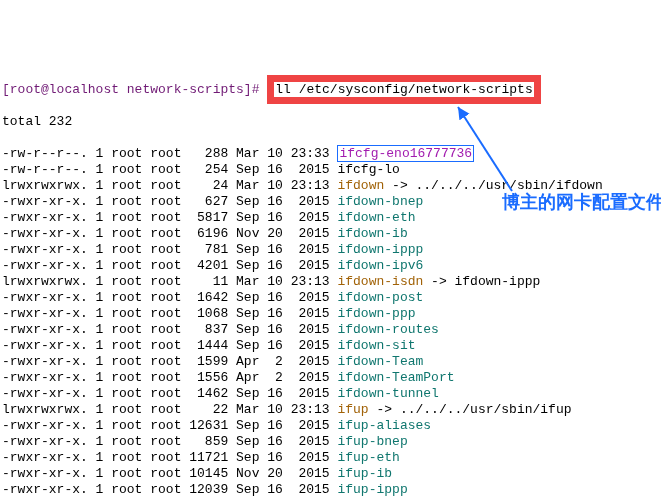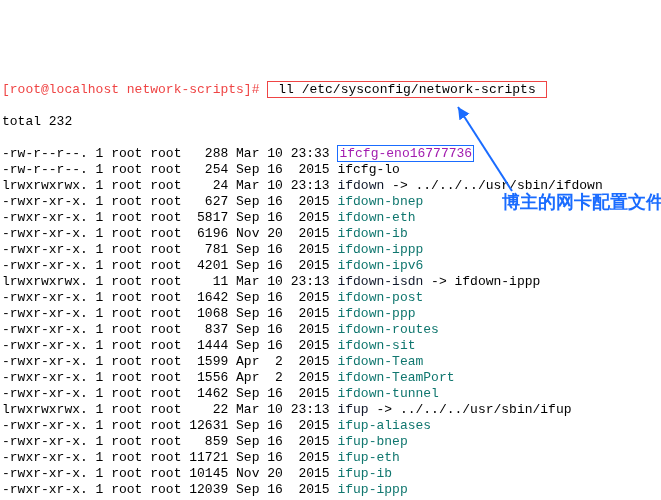--- a/index.html
+++ b/index.html
@@ -6,33 +6,33 @@
     margin: 0;
     padding: 2px;
     font-family: "Courier New", monospace;
     font-size: 13px;
     line-height: 16px;
     background: #fff;
     color: #000;
     white-space: pre;
     width: 661px;
   }
-  .prompt { color: #ef4444; margin-top: 36px; }
+  .prompt { color: #701a75; margin-top: 36px; }
   .cmd-box {
-    border: 1px solid #ef4444;
+    border: 7px solid #ef4444;
     color: #000;
-    padding: 0 10px;
+    padding: 0 1px;
   }
   .file-box {
     border: 1px solid #1a6cff;
     color: #a21caf;
     padding: 0 1px;
   }
   .green { color: #0f766e; }
-  .cyan  { color: #0f172a; }
+  .cyan  { color: #a16207; }
   .annotation {
     position: absolute;
     color: #1a6cff;
     font-family: "Microsoft YaHei", sans-serif;
     font-weight: 600;
     font-size: 18px;
     white-space: nowrap;
   }
   .arrow {
     position: absolute;

